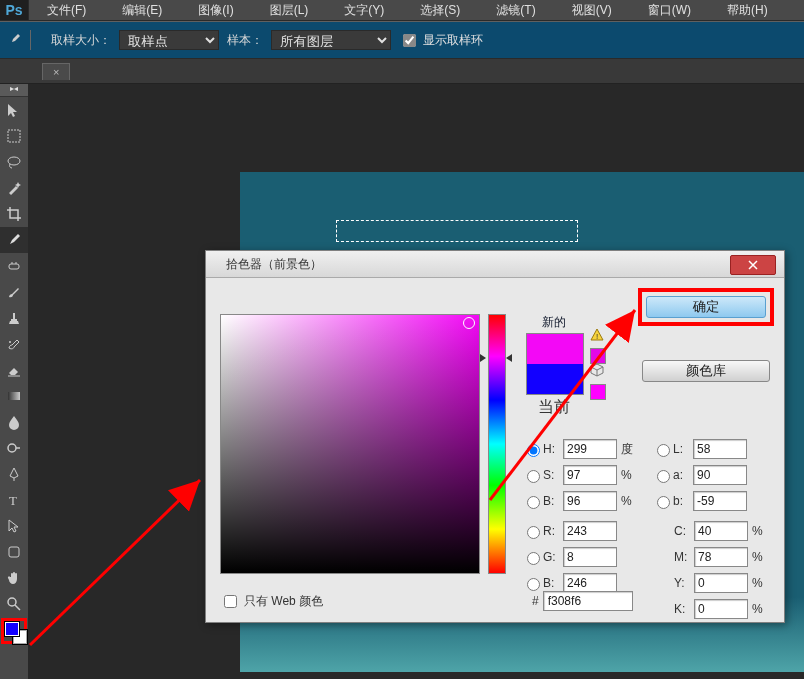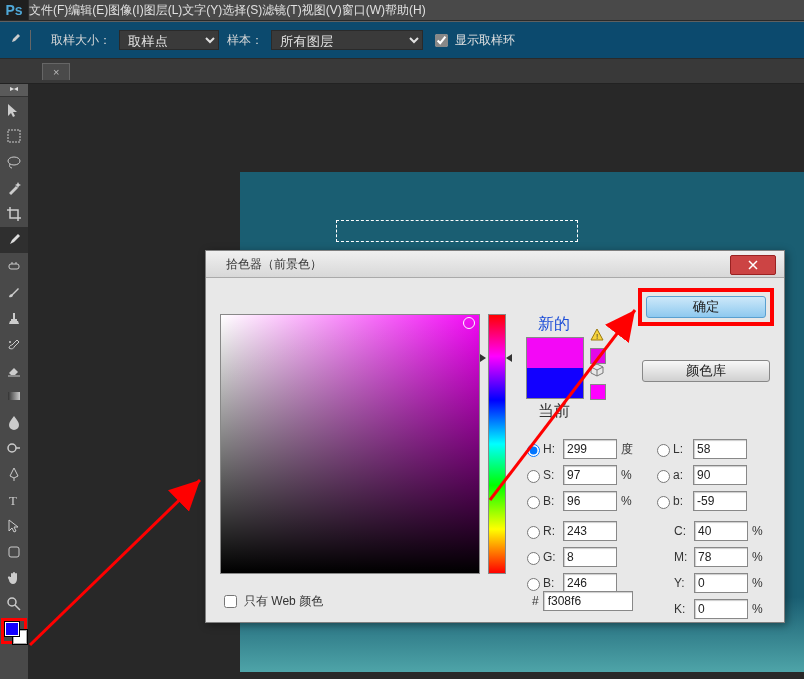--- a/index.html
+++ b/index.html
@@ -1,26 +1,26 @@
 <!DOCTYPE html>
 <html><head>
 <meta charset="utf-8">
 <style>
   body { margin:0; padding:0; font-family:"Microsoft YaHei",Arial,sans-serif; font-size:12px; background:#494949; width:804px; height:679px; overflow:hidden; position:relative; color:#e0e0e0; }
   
   .menubar { display:flex; align-items:center; height:20px; background:#494949; border-bottom:1px solid #2a2a2a; }
   .ps-logo { width:28px; height:20px; background:#1f1f1f; display:flex; align-items:center; justify-content:center; font-weight:bold; font-size:14px; color:#4fa8d8; border-right:1px solid #2a2a2a; }
-  .menu-item { padding:2px 0; cursor:pointer; }
+  .menu-item { padding:2px 18px; cursor:pointer; }
   
   .optbar { display:flex; align-items:center; height:36px; background:#0c4a6e; border-top:1px solid #606060; border-bottom:1px solid #2a2a2a; padding-left:6px; gap:8px; }
   .eyedrop-icon { width:16px;height:16px;display:inline-block; }
   .opt-label { color:#d8d8d8; }
   .opt-select { background:#3a3a3a; border:1px solid #2a2a2a; color:#e0e0e0; padding:2px 4px; height:20px; }
   .opt-wide { width:100px; }
-  .opt-wider { width:152px; }
+  .opt-wider { width:120px; }
   .chk { accent-color:#888; }
   
   .tabbar { display:flex; align-items:center; height:24px; background:#393939; border-bottom:1px solid #222; padding-left:42px; }
   .doc-tab { background:#4a4a4a; padding:2px 10px; border:1px solid #666; border-bottom:none; color:#e0e0e0; display:flex; gap:6px; align-items:center; }
   .tab-close { font-size:11px; color:#bbb; }
   
   .workspace { position:absolute; left:28px; top:84px; right:0; bottom:0; background:#282828; }
   .canvas { position:absolute; left:212px; top:88px; width:580px; height:500px; background:linear-gradient(180deg,#1a5e72 0%,#1a5e72 85%,#4ea4a8 100%); }
   .selection { position:absolute; left:96px; top:48px; width:240px; height:20px; border:1px dashed #fff; }
   
@@ -37,21 +37,21 @@
   .dlg-title { height:26px; background:linear-gradient(#f0f0f0,#d8d8d8); border-bottom:1px solid #aaa; display:flex; align-items:center; padding-left:20px; color:#333; }
   .dlg-close { position:absolute; right:8px; top:4px; width:44px; height:18px; background:#c44; border:1px solid #922; display:flex; align-items:center; justify-content:center; border-radius:2px; }
   .dlg-close svg { width:10px; height:10px; }
   .dlg-body { position:relative; height:345px; }
   .color-field { position:absolute; left:14px; top:36px; width:258px; height:258px; background:linear-gradient(to bottom, rgba(0,0,0,0), #000), linear-gradient(to right, #fff, #f308f6); border:1px solid #888; }
   .color-field .cursor { position:absolute; right:4px; top:2px; width:10px; height:10px; border:1px solid #fff; border-radius:50%; }
   .hue-strip { position:absolute; left:282px; top:36px; width:16px; height:258px; background:linear-gradient(to bottom,#f00,#f0f 16%,#00f 33%,#0ff 50%,#0f0 66%,#ff0 83%,#f00); border:1px solid #888; }
   .hue-arrow-l { position:absolute; left:274px; top:76px; width:0;height:0;border-top:4px solid transparent;border-bottom:4px solid transparent;border-left:6px solid #333; }
   .hue-arrow-r { position:absolute; left:300px; top:76px; width:0;height:0;border-top:4px solid transparent;border-bottom:4px solid transparent;border-right:6px solid #333; }
   .preview { position:absolute; left:320px; top:36px; }
-  .prev-lbl { color:#1d4ed8; font-size:16px; text-align:center; width:56px; }
+  .prev-lbl { color:#0f172a; font-size:12px; text-align:center; width:56px; }
   .prev-box { width:56px; height:60px; border:1px solid #888; margin-top:2px; }
   .prev-new { height:30px; background:#f308f6; }
   .prev-old { height:30px; background:#1200ff; }
   .cur-lbl { color:#333; font-size:16px; text-align:center; width:56px; margin-top:2px; }
   .warn { position:absolute; left:384px; top:50px; display:flex; flex-direction:column; gap:6px; }
   .warn-tri { width:14px; height:14px; }
   .warn-sq { width:14px; height:14px; border:1px solid #888; background:#e308e6; }
   .cube { position:absolute; left:384px; top:85px; width:14px; height:14px; }
   .btn-col { position:absolute; right:14px; top:14px; display:flex; flex-direction:column; gap:6px; width:128px; }
   .dlg-btn { height:22px; background:linear-gradient(#f8f8f8,#d0d0d0); border:1px solid #888; border-radius:3px; color:#222; cursor:pointer; }

